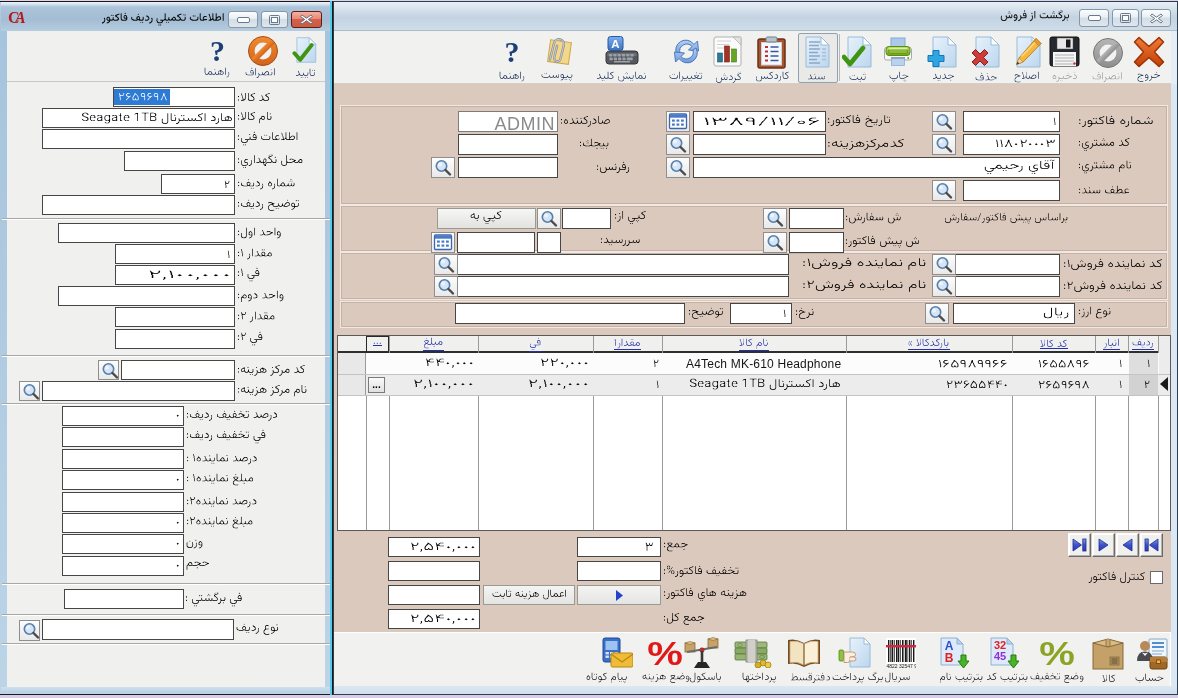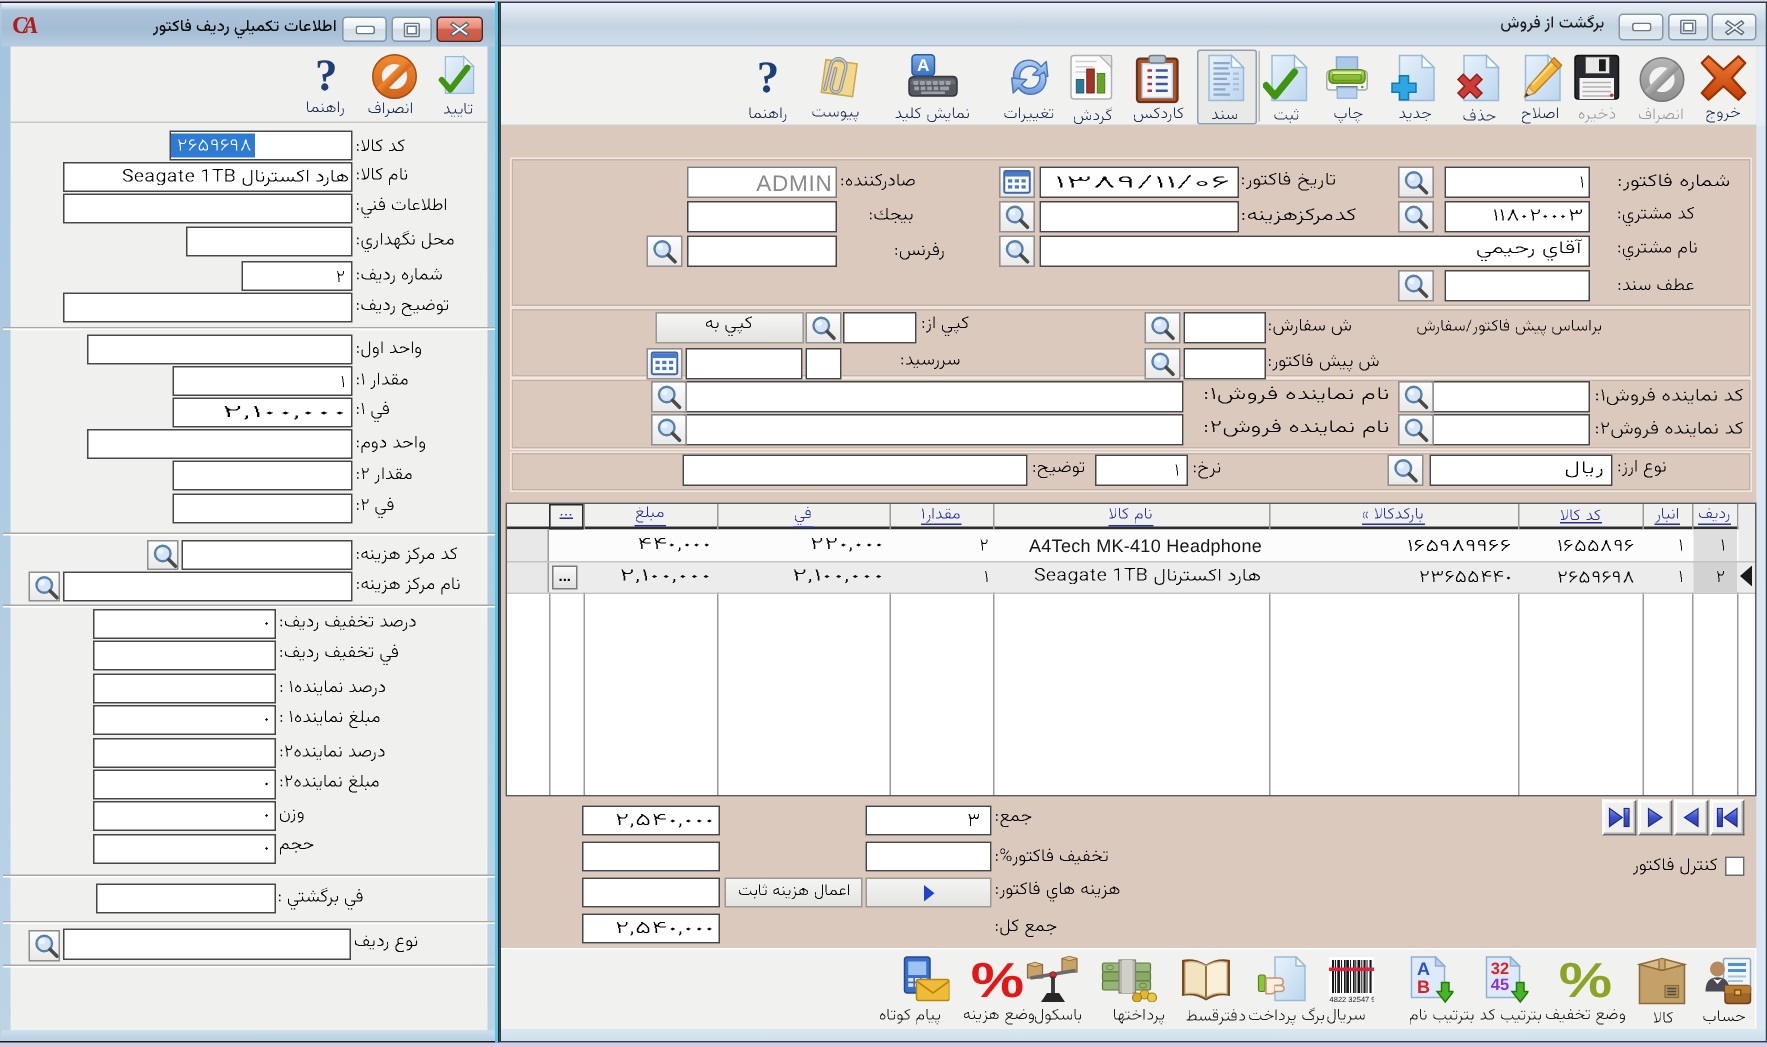--- a/index.html
+++ b/index.html
@@ -350,21 +350,21 @@
     <svg width="118.0" preserveAspectRatio="none" height="10.7" viewBox="0 0 156 32" xmlns="http://www.w3.org/2000/svg" style="display:block">
       <path d="M130 14 129 15 127 15 125 19 126 20 126 22 129 24 133 23 135 20 134 16ZM129 16 131 16 133 18 133 20 131 22 129 22 127 20 127 18ZM149 5 144 5 142 6 142 7 140 9 140 13 141 15 145 16 146 17 146 18 141 24 140 26 141 27 142 27 144 23 152 15 153 15 153 13 151 13 149 15 146 15 142 12 142 10 145 7 150 7ZM100 5 101 7 101 10 102 11 102 17 103 18 103 27 105 27 105 18 104 17 104 11 103 10 103 7 102 5ZM90 5 91 7 91 10 92 11 92 17 93 18 93 27 95 27 95 18 94 17 94 11 93 10 93 7 92 5ZM60 5 57 8 57 14 59 16 65 16 66 17 66 27 68 27 68 10 67 9 67 7 65 5ZM61 7 64 7 66 10 66 13 65 14 60 14 59 13 59 9ZM43 5 43 7 42 8 42 12 41 13 40 18 36 25 36 27 38 27 41 21 41 19 44 12 46 15 46 17 47 18 47 20 50 27 52 27 52 25 49 20 49 18 46 11 46 7 45 5ZM31 5 29 5 29 10 27 12 26 12 24 10 24 6 22 6 22 9 20 12 18 12 15 9 14 5 12 5 13 7 13 10 14 11 14 17 15 18 15 27 17 27 17 18 16 17 16 15 17 14 20 14 21 13 28 14 31 10ZM2 5 3 7 3 10 4 11 4 17 5 18 5 27 7 27 7 18 6 17 6 11 5 10 5 7 4 5ZM120 2 119 2 117 6 116 11 112 19 112 21 109 27 109 29 110 29 112 26 113 21 115 18 115 16 117 13 118 8 120 5ZM85 2 84 2 82 6 81 11 77 19 77 21 74 27 74 29 75 29 77 26 78 21 80 18 80 16 82 13 83 8 85 5Z" fill="#000000" fill-rule="evenodd"></path>
     </svg>
   </div>
 <div style="position:absolute;left:458px;top:111px;width:100px;height:21px;background:#fff;border:1px solid #7c7c7c;box-sizing:border-box"></div>
 <div style="position:absolute;left:560.0px;top:114.7px;width:50.7px;height:12.7px">
     <svg width="50.7" height="12.7" viewBox="0 0 152 38" xmlns="http://www.w3.org/2000/svg" style="display:block">
       <path d="M4 22 3 23 3 25 5 26 6 25 6 23ZM92 18 90 18 90 22 91 23 91 25 90 26 89 30 87 32 83 33 83 35 86 35 91 31 92 29 92 25 93 24 92 23ZM3 12 3 15 5 16 6 15 6 13 5 12ZM17 11 16 12 16 14 12 18 12 23 16 26 20 26 24 23 24 19 23 17ZM18 15 22 19 22 22 19 24 16 24 14 22 14 19ZM101 10 100 12 107 18 107 21 103 24 98 24 97 23 97 26 104 26 105 25 107 25 109 23 109 17 108 15 105 12ZM65 10 63 8 61 10 62 11 64 11ZM53 10 51 8 49 10 50 11 52 11ZM115 3 115 23 118 26 124 26 127 24 131 25 132 26 142 26 143 25 147 24 149 22 149 16 146 13 140 13 135 17 135 18 131 23 129 22 128 16 126 17 127 19 125 23 123 24 120 24 117 22 117 3ZM147 17 147 21 144 23 142 23 141 24 135 24 134 23 134 22 140 16 142 15 145 15ZM84 3 82 3 79 5 77 5 71 8 71 11 76 15 77 15 80 19 80 22 77 24 68 24 66 22 65 16 63 17 63 22 60 24 56 24 54 22 53 16 51 17 51 22 48 24 45 24 41 20 41 18 38 13 38 11 36 10 35 11 38 16 39 21 35 24 29 24 29 26 36 26 40 23 43 26 49 26 52 24 53 24 55 26 61 26 64 24 65 24 67 26 78 26 82 23 82 18 81 16 74 10 74 9 77 7 84 5Z" fill="#000000" fill-rule="evenodd"></path>
     </svg>
   </div>
-<div style="position:absolute;right:623px;top:114px;font-size:15px;color:#8a8a8a;letter-spacing:0.5px">ADMIN</div>
+<div style="position:absolute;right:623px;top:114px;font-size:18px;color:#8a8a8a;letter-spacing:0.5px">ADMIN</div>
 <div style="position:absolute;left:963px;top:134px;width:97px;height:21px;background:#fff;border:1px solid #464646;box-sizing:border-box;"></div>
 <div class="mag" style="left:932px;top:134px;width:24px;height:21px">
     <svg width="22" height="19" viewBox="0 0 22 19" xmlns="http://www.w3.org/2000/svg" style="display:block">
       <circle cx="9.5" cy="8" r="5.2" fill="#d2e2f6" fill-opacity="0.9" stroke="#5880a8" stroke-width="1.6"></circle>
       <circle cx="8" cy="6.5" r="2" fill="#eef4fc"></circle>
       <path d="M13.5 12 L18 16.5" stroke="#4a4a4a" stroke-width="2.4" stroke-linecap="round"></path>
     </svg>
   </div>
 <div style="position:absolute;left:1078.0px;top:136.5px;width:52.3px;height:15.0px">
     <svg width="52.3" height="15.0" viewBox="0 0 157 45" xmlns="http://www.w3.org/2000/svg" style="display:block">
@@ -671,21 +671,21 @@
 <div style="position:absolute;right:589.0px;top:358.2px;width:49.0px;height:10.7px">
     <svg width="49.0" preserveAspectRatio="none" height="10.7" viewBox="0 0 97 32" xmlns="http://www.w3.org/2000/svg" style="display:block">
       <path d="M55 21 53 21 53 26 52 27 52 29 53 29 55 26ZM91 13 88 16 91 19 94 16 94 15 93 15ZM78 13 75 16 78 19 81 16 81 15 80 15ZM64 13 61 16 64 19 67 16 67 15 66 15ZM44 13 41 16 44 19 47 16 47 15 46 15ZM35 2 33 2 33 7 31 9 27 9 24 6 23 2 21 2 22 4 22 7 23 8 23 14 24 15 24 24 26 24 26 15 25 14 25 12 26 11 32 11 35 7ZM16 2 14 2 14 7 12 9 8 9 5 6 4 2 2 2 3 4 3 7 4 8 4 14 5 15 5 24 7 24 7 15 6 14 6 12 7 11 13 11 16 7Z" fill="#000000" fill-rule="evenodd"></path>
     </svg>
   </div>
 <div style="position:absolute;right:519.0px;top:359.0px;width:6.3px;height:9.0px">
     <svg width="6.3" height="9.0" viewBox="0 0 19 27" xmlns="http://www.w3.org/2000/svg" style="display:block">
       <path d="M16 2 14 2 14 7 12 9 8 9 5 6 4 2 2 2 3 4 3 7 4 8 4 14 5 15 5 24 7 24 7 15 6 14 6 12 7 11 13 11 16 7Z" fill="#000000" fill-rule="evenodd"></path>
     </svg>
   </div>
-<div style="position:absolute;left:686px;top:356.5px;font-size:12px;color:#151515;letter-spacing:0.2px">A4Tech MK-410 Headphone</div>
+<div style="position:absolute;left:686px;top:356.5px;font-size:12px;color:#151515;letter-spacing:0.2px">A4Tech MK-610 Headphone</div>
 <div style="position:absolute;right:170.0px;top:358.7px;width:70.0px;height:9.7px">
     <svg width="70.0" preserveAspectRatio="none" height="9.7" viewBox="0 0 158 29" xmlns="http://www.w3.org/2000/svg" style="display:block">
       <path d="M151 3 146 3 144 4 144 5 142 7 142 11 143 13 147 14 148 15 148 16 143 22 142 24 143 25 144 25 146 21 154 13 155 13 155 11 153 11 151 13 148 13 144 10 144 8 147 5 152 5ZM133 3 128 3 126 4 126 5 124 7 124 11 125 13 129 14 130 15 130 16 125 22 124 24 125 25 126 25 128 21 136 13 137 13 137 11 135 11 133 13 130 13 126 10 126 8 129 5 134 5ZM110 3 107 6 107 12 109 14 115 14 116 15 116 25 118 25 118 8 117 7 117 5 115 3ZM111 5 114 5 116 8 116 11 115 12 110 12 109 11 109 7ZM93 3 90 6 90 12 92 14 98 14 99 15 99 25 101 25 101 8 100 7 100 5 98 3ZM94 5 97 5 99 8 99 11 98 12 93 12 92 11 92 7ZM76 3 76 5 75 6 75 10 74 11 73 16 69 23 69 25 71 25 74 19 74 17 77 10 79 13 79 15 80 16 80 18 83 25 85 25 85 23 82 18 82 16 79 9 79 5 78 3ZM54 3 51 6 51 12 53 14 59 14 60 15 60 25 62 25 62 8 61 7 61 5 59 3ZM55 5 58 5 60 8 60 11 59 12 54 12 53 11 53 7ZM36 3 35 4 36 6 34 8 30 16 30 22 31 24 33 25 36 25 38 23 40 25 44 25 46 23 46 15 42 8 37 3ZM38 7 41 10 44 16 44 22 43 23 41 23 39 21 39 19 37 19 37 21 35 23 34 23 32 21 32 17 33 16 33 14ZM21 3 16 3 14 4 14 5 12 7 12 11 13 13 17 14 18 15 18 16 13 22 12 24 13 25 14 25 16 21 24 13 25 13 25 11 23 11 21 13 18 13 14 10 14 8 17 5 22 5ZM2 3 3 5 3 8 4 9 4 15 5 16 5 25 7 25 7 16 6 15 6 9 5 8 5 5 4 3Z" fill="#000000" fill-rule="evenodd"></path>
     </svg>
   </div>
 <div style="position:absolute;right:88.0px;top:358.7px;width:52.0px;height:9.7px">
     <svg width="52.0" preserveAspectRatio="none" height="9.7" viewBox="0 0 127 29" xmlns="http://www.w3.org/2000/svg" style="display:block">
       <path d="M120 3 115 3 113 4 113 5 111 7 111 11 112 13 116 14 117 15 117 16 112 22 111 24 112 25 113 25 115 21 123 13 124 13 124 11 122 11 120 13 117 13 113 10 113 8 116 5 121 5ZM97 3 94 6 94 12 96 14 102 14 103 15 103 25 105 25 105 8 104 7 104 5 102 3ZM98 5 101 5 103 8 103 11 102 12 97 12 96 11 96 7ZM79 3 79 5 78 6 78 10 77 11 76 16 72 23 72 25 74 25 77 19 77 17 80 10 82 13 82 15 83 16 83 18 86 25 88 25 88 23 85 18 85 16 82 9 82 5 81 3ZM57 3 56 4 57 6 55 8 51 16 51 22 52 24 54 25 57 25 59 23 61 25 65 25 67 23 67 15 63 8 58 3ZM59 7 62 10 65 16 65 22 64 23 62 23 60 21 60 19 58 19 58 21 56 23 55 23 53 21 53 17 54 16 54 14ZM36 3 35 4 36 6 34 8 30 16 30 22 31 24 33 25 36 25 38 23 40 25 44 25 46 23 46 15 42 8 37 3ZM38 7 41 10 44 16 44 22 43 23 41 23 39 21 39 19 37 19 37 21 35 23 34 23 32 21 32 17 33 16 33 14ZM21 3 16 3 14 4 14 5 12 7 12 11 13 13 17 14 18 15 18 16 13 22 12 24 13 25 14 25 16 21 24 13 25 13 25 11 23 11 21 13 18 13 14 10 14 8 17 5 22 5ZM2 3 3 5 3 8 4 9 4 15 5 16 5 25 7 25 7 16 6 15 6 9 5 8 5 5 4 3Z" fill="#000000" fill-rule="evenodd"></path>
     </svg>
   </div>

